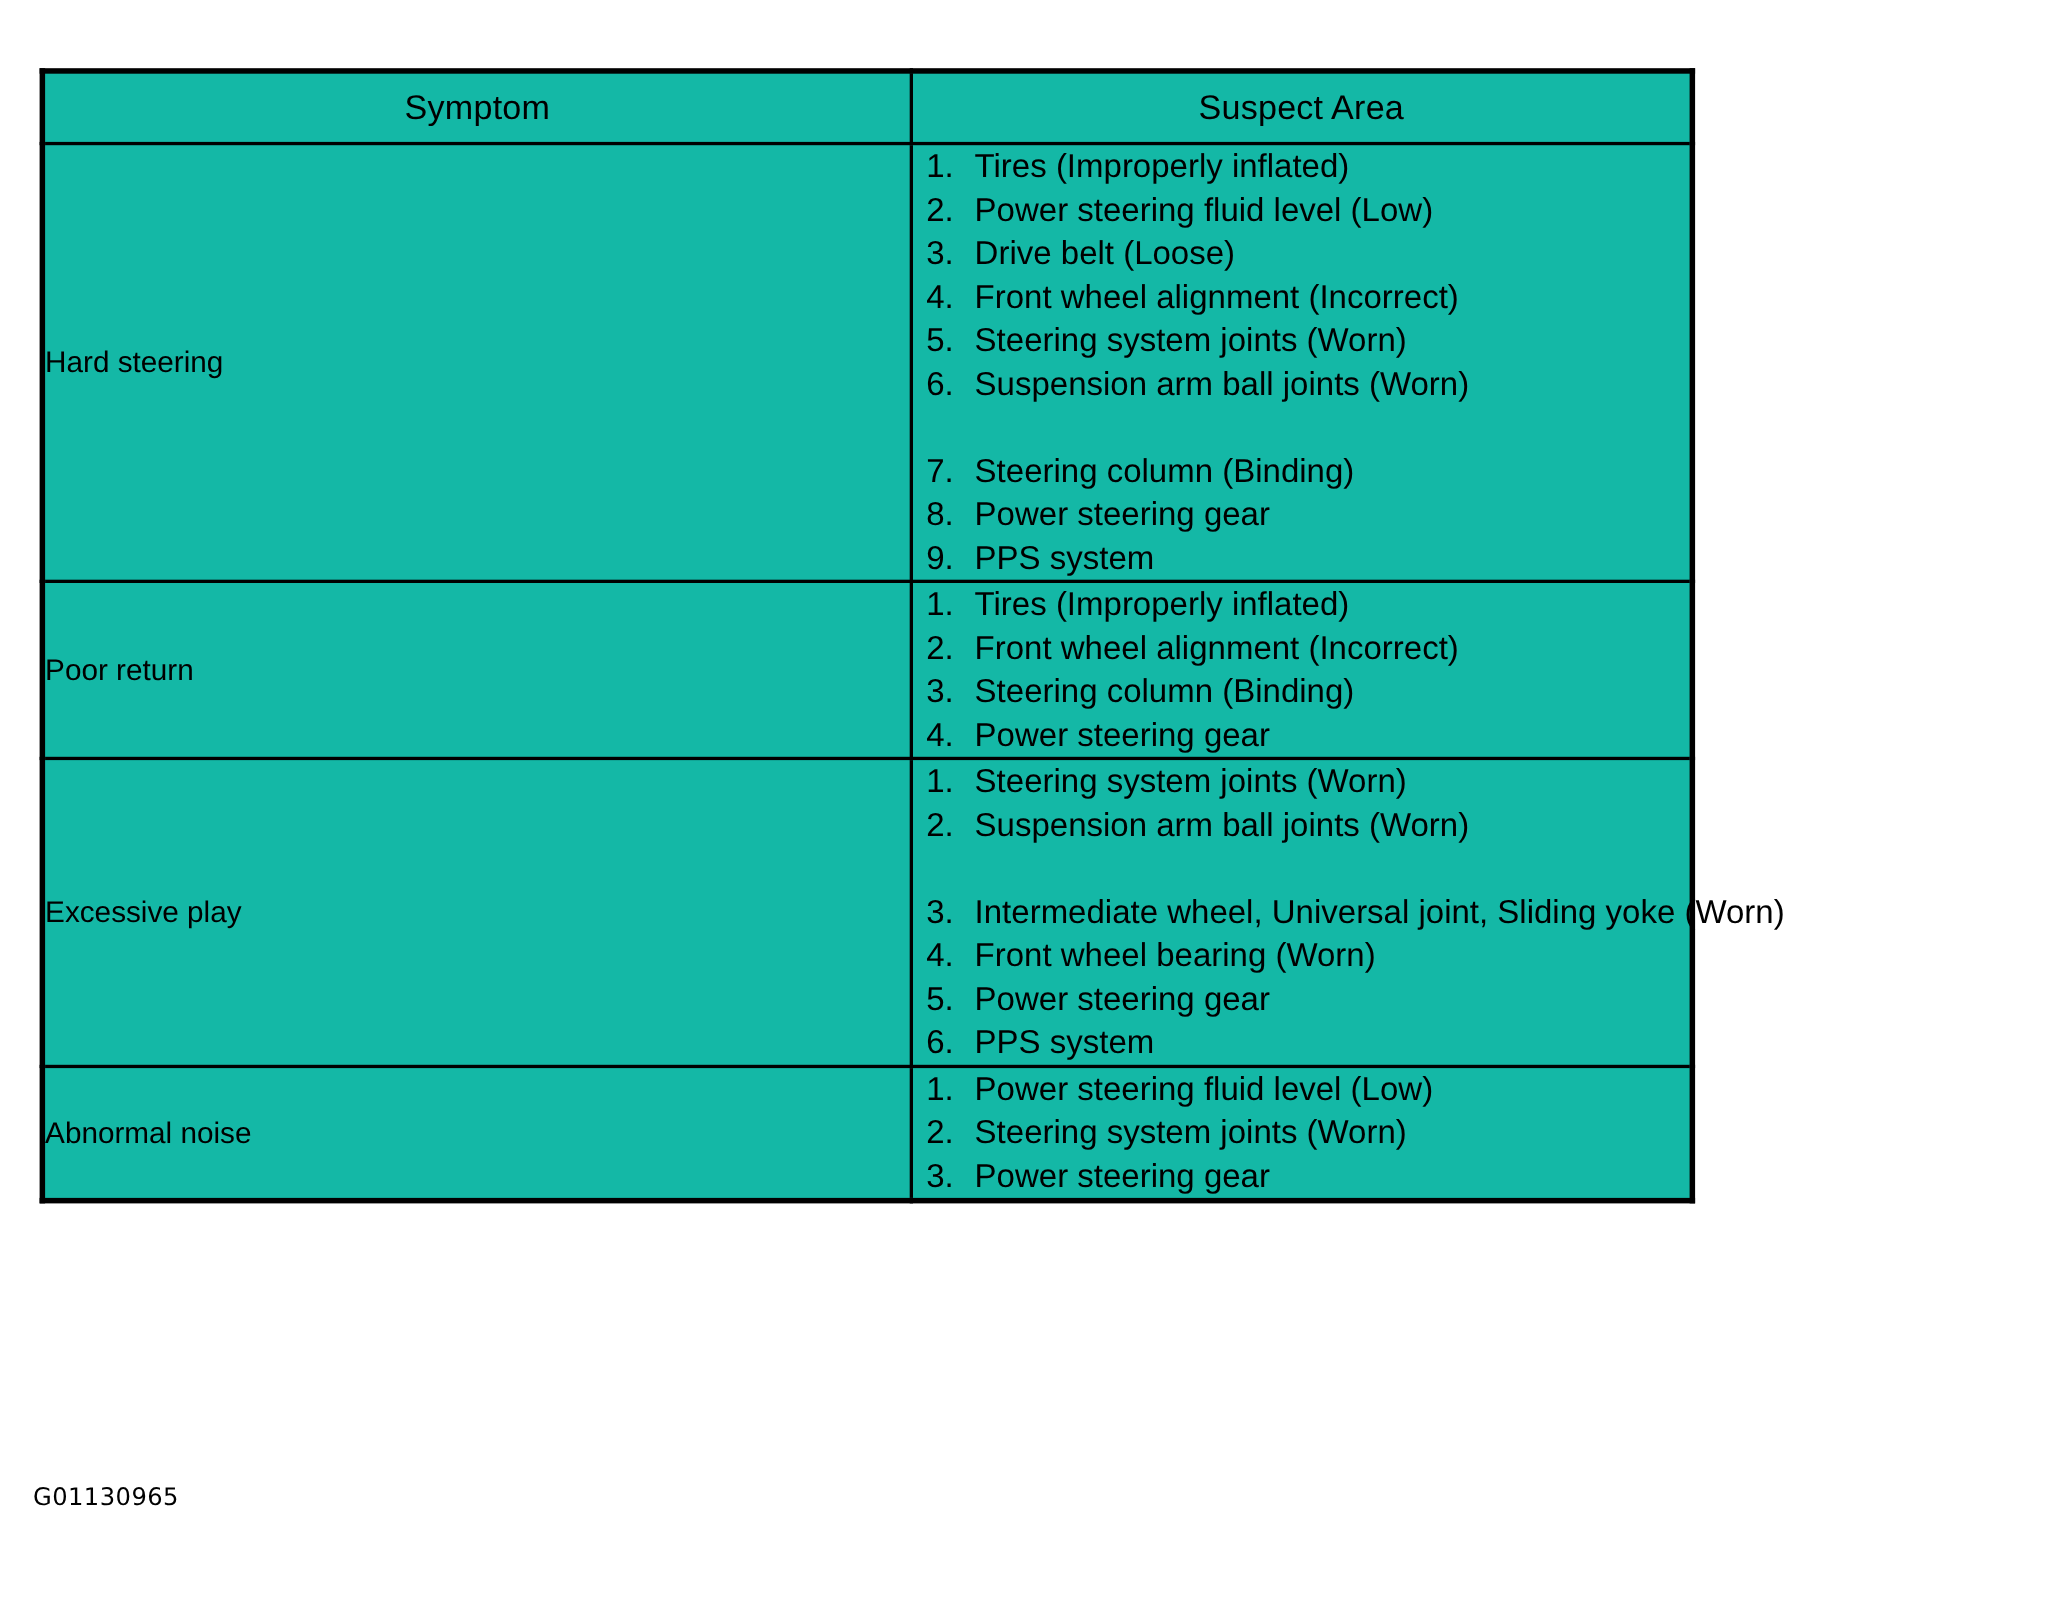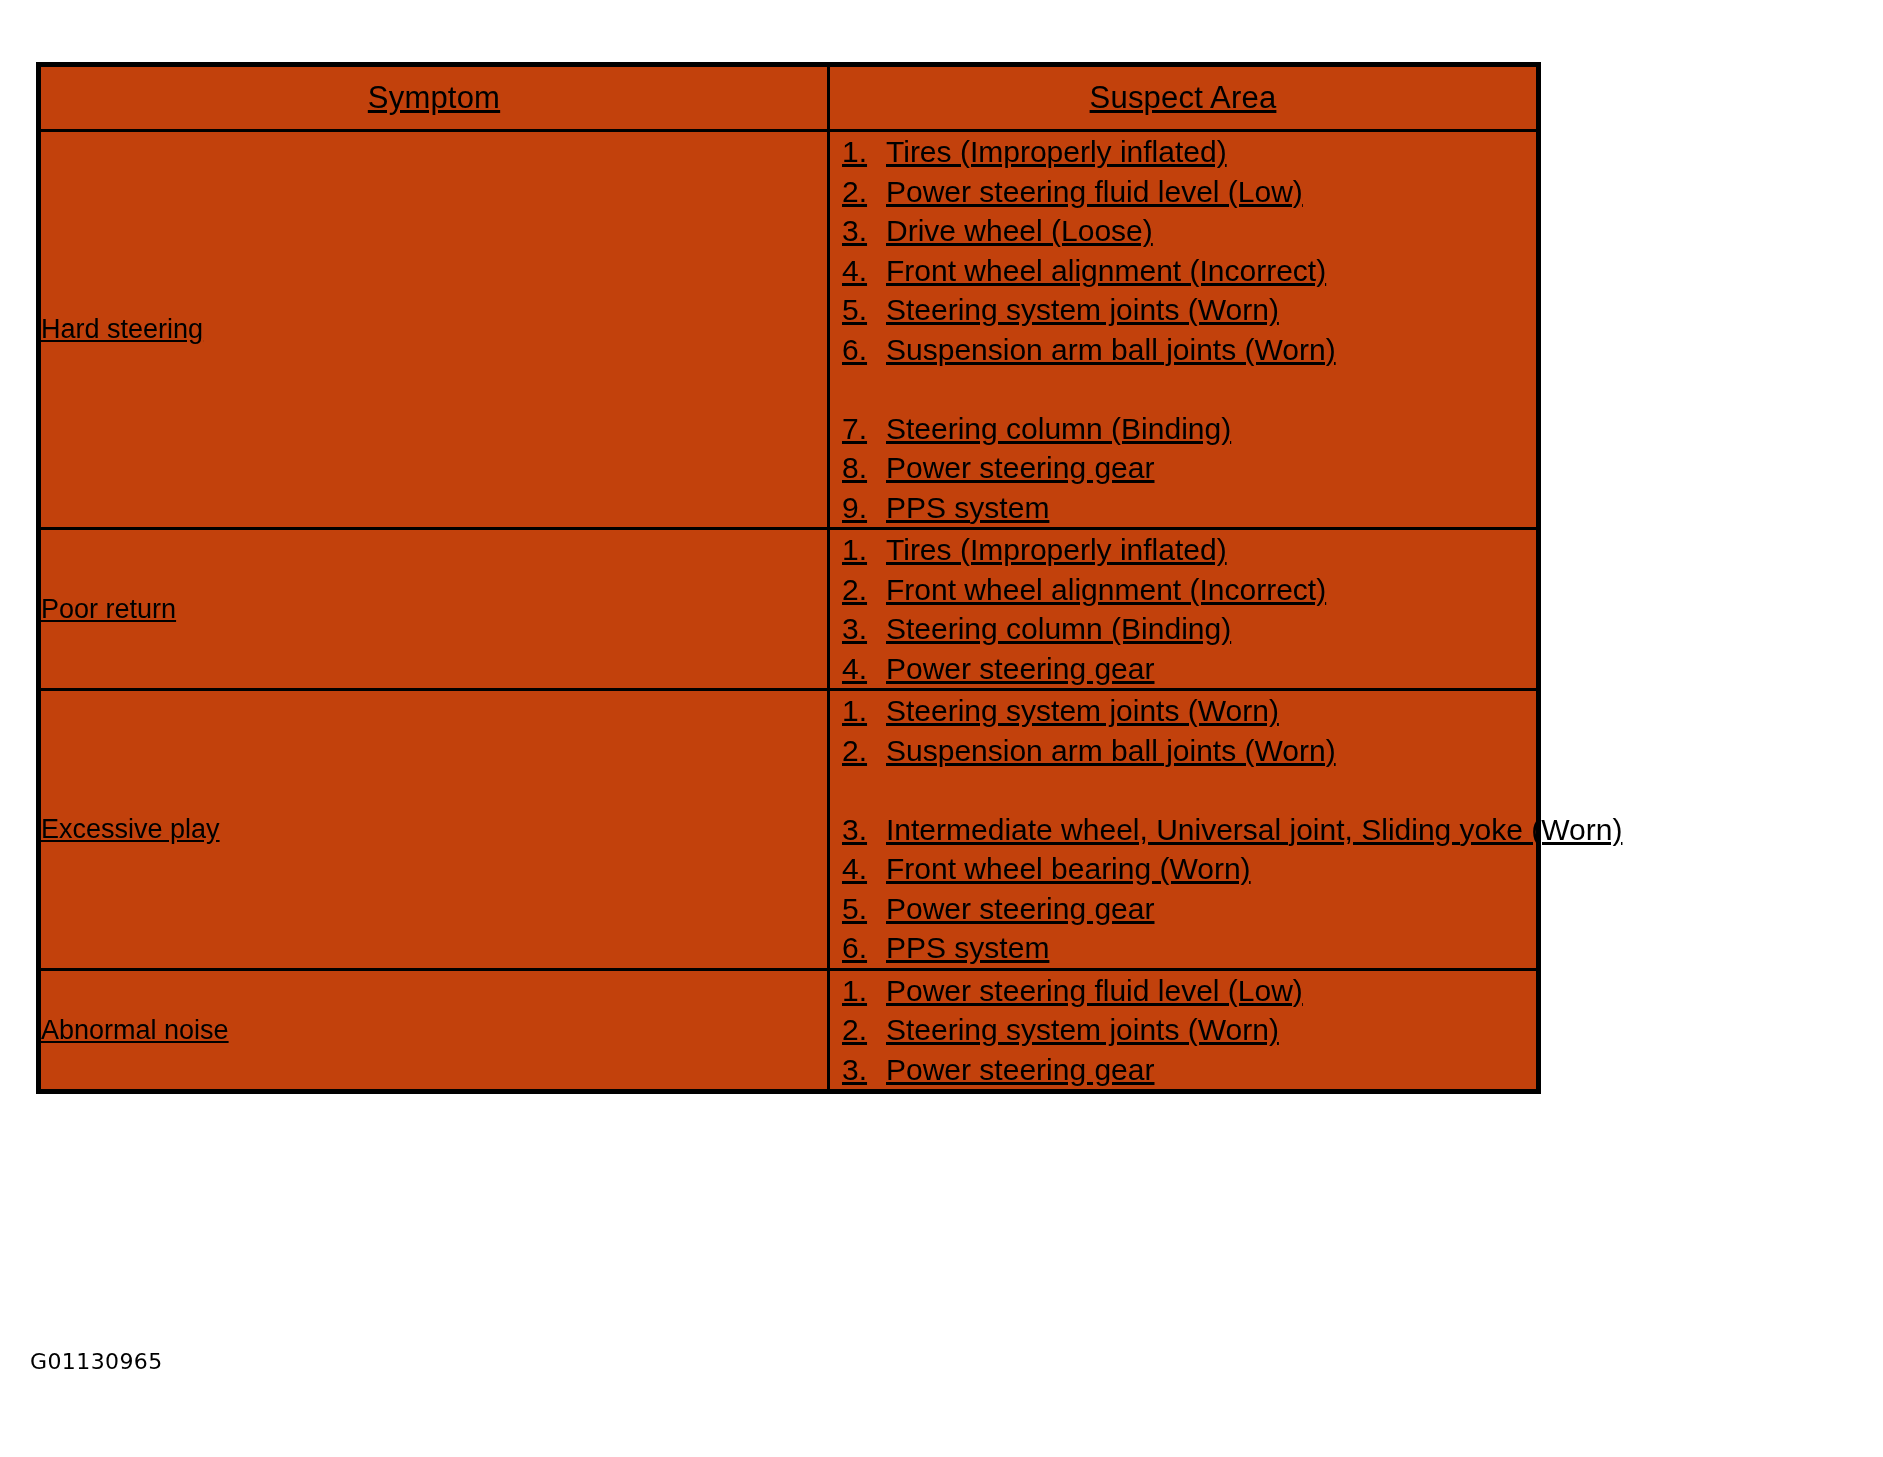--- a/index.html
+++ b/index.html
@@ -35,22 +35,21 @@
     border: 5px solid #000;
   }
   #symptom-table col.c-symptom { width: 790px; }
   #symptom-table col.c-suspect { width: 710px; }
 
   #symptom-table th,
   #symptom-table td {
     border: 3px solid #000;
     vertical-align: middle;
     padding: 0;
-    background: #c2410c;
-    text-decoration: underline;
+    background: #14b8a6;
   }
 
   
   thead th {
     height: 62px;
     text-align: center;
     font-weight: normal;
     font-size: 31px;
     letter-spacing: 0.2px;
     border-bottom: 5px solid #000;
@@ -131,21 +130,21 @@
               <li class="">
                 <span class="num">1.</span>
                 <span class="txt">Tires (Improperly inflated)</span>
               </li>
               <li class="">
                 <span class="num">2.</span>
                 <span class="txt">Power steering fluid level (Low)</span>
               </li>
               <li class="">
                 <span class="num">3.</span>
-                <span class="txt">Drive wheel (Loose)</span>
+                <span class="txt">Drive belt (Loose)</span>
               </li>
               <li class="">
                 <span class="num">4.</span>
                 <span class="txt">Front wheel alignment (Incorrect)</span>
               </li>
               <li class="">
                 <span class="num">5.</span>
                 <span class="txt">Steering system joints (Worn)</span>
               </li>
               <li class="">

